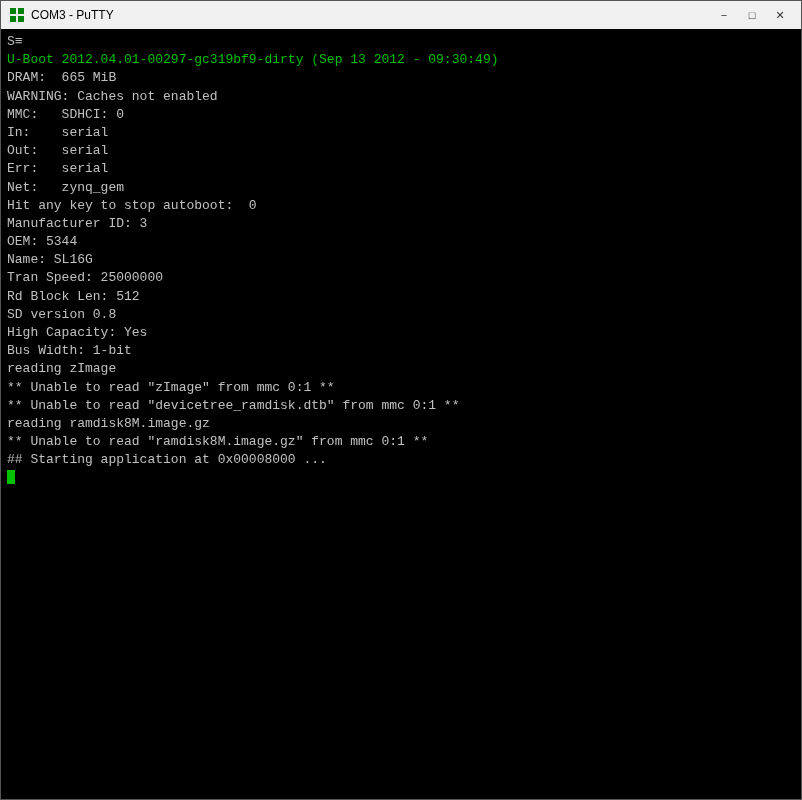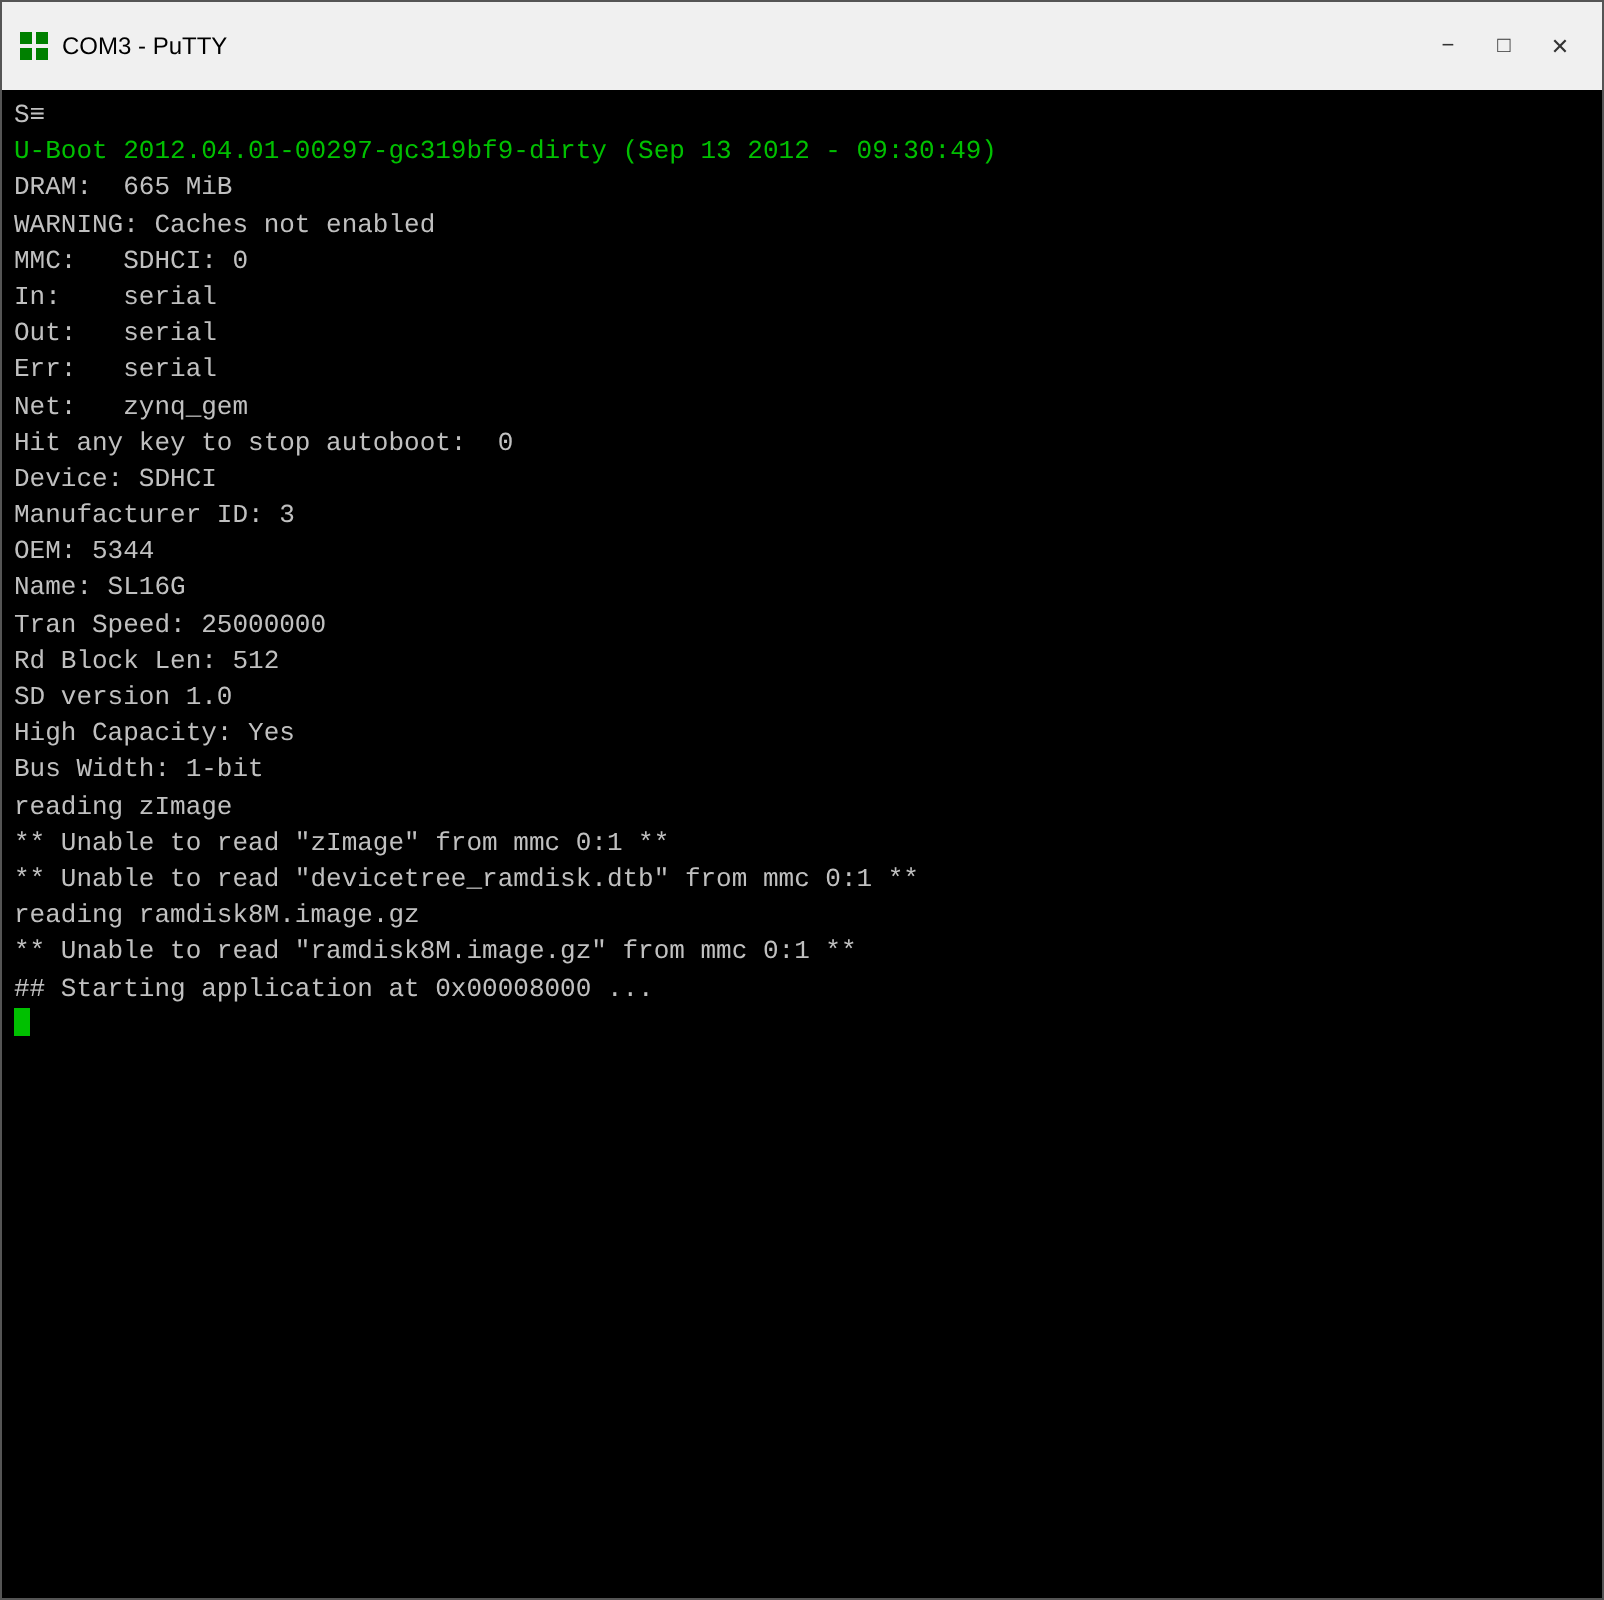--- a/index.html
+++ b/index.html
@@ -20,21 +20,21 @@
     .window {
       width: 802px;
       height: 800px;
       display: flex;
       flex-direction: column;
       border: 1px solid #555;
     }
 
     .titlebar {
       background: #f0f0f0;
-      height: 44px;
+      height: 28px;
       display: flex;
       align-items: center;
       padding: 0 8px;
       flex-shrink: 0;
       user-select: none;
     }
 
     .titlebar-icon {
       width: 16px;
       height: 16px;
@@ -133,27 +133,26 @@
         <div class="line"></div>
         <div class="line">DRAM:  665 MiB</div>
         <div class="line">WARNING: Caches not enabled</div>
         <div class="line">MMC:   SDHCI: 0</div>
         <div class="line"></div>
         <div class="line">In:    serial</div>
         <div class="line">Out:   serial</div>
         <div class="line">Err:   serial</div>
         <div class="line">Net:   zynq_gem</div>
         <div class="line">Hit any key to stop autoboot:  0</div>
-        <div class="line">Device: SDHCI</div>
         <div class="line">Manufacturer ID: 3</div>
         <div class="line">OEM: 5344</div>
         <div class="line">Name: SL16G</div>
         <div class="line">Tran Speed: 25000000</div>
         <div class="line">Rd Block Len: 512</div>
-        <div class="line">SD version 1.0</div>
+        <div class="line">SD version 0.8</div>
         <div class="line">High Capacity: Yes</div>
         <div class="line">Bus Width: 1-bit</div>
         <div class="line">reading zImage</div>
         <div class="line"></div>
         <div class="line">** Unable to read "zImage" from mmc 0:1 **</div>
         <div class="line"></div>
         <div class="line">** Unable to read "devicetree_ramdisk.dtb" from mmc 0:1 **</div>
         <div class="line">reading ramdisk8M.image.gz</div>
         <div class="line"></div>
         <div class="line">** Unable to read "ramdisk8M.image.gz" from mmc 0:1 **</div>

